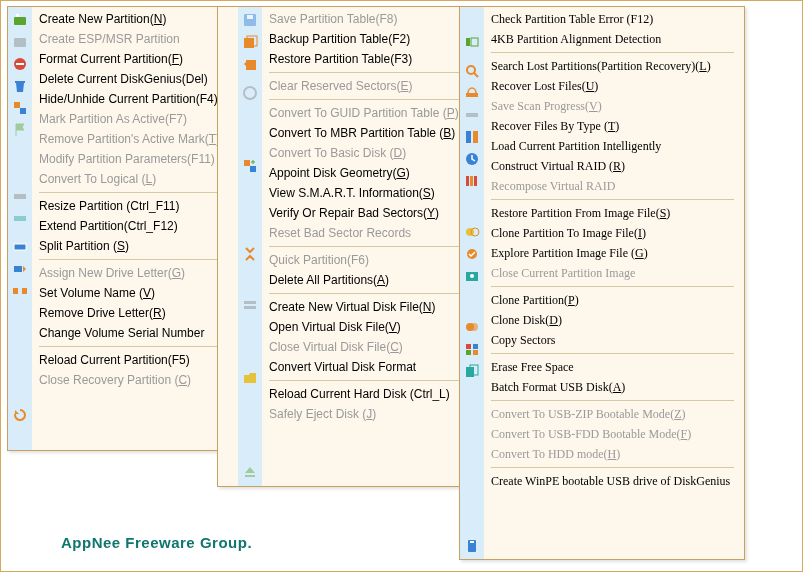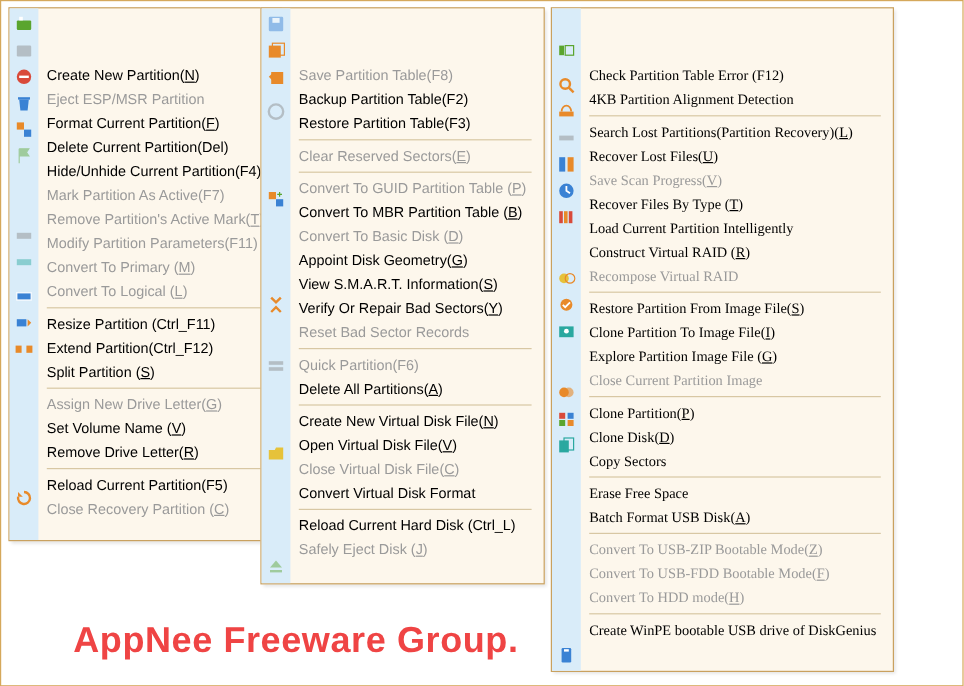--- a/index.html
+++ b/index.html
@@ -30,21 +30,20 @@
     background: #d9ecf9;
     display: flex;
     flex-direction: column;
     align-items: center;
     padding: 2px 0;
   }
   .items {
     display: flex;
     flex-direction: column;
     padding: 2px 4px 2px 3px;
-    margin-top: 44px;
   }
   .row {
     display: flex;
     align-items: center;
     height: 20px;
     line-height: 20px;
     white-space: nowrap;
   }
   .icon-slot {
     width: 22px;
@@ -62,23 +61,23 @@
   .sep {
     border-top: 1px solid #d8c7a3;
     margin: 3px 6px 3px 4px;
   }
   .ul { text-decoration: underline; }
   .watermark {
     position: absolute;
     left: 60px;
     bottom: 20px;
     font-family: "Comic Sans MS", cursive, sans-serif;
-    font-size: 30px;
+    font-size: 15px;
     font-weight: bold;
-    color: #ef4444;
+    color: #0f766e;
     letter-spacing: 0.5px;
   }
   svg { display: block; }
 </style>
 </head>
 <body>
 
 <div class="watermark">AppNee Freeware Group.</div>
 
 <div class="menu" style="left: 6px; top: 5px;">
@@ -160,44 +159,41 @@
             <path d="M3 3v4h4z" fill="#e88a2a"></path>
           </svg>
         </div>
         <div class="icon-slot"></div>
       </div>
       <div class="items">
         <div class="row">
           <span class="item-label"><span>Create New Partition(</span><span class="ul">N</span><span>)</span></span>
         </div>
         <div class="row item-disabled">
-          <span class="item-label"><span>Eject ESP/MSR Partition</span></span>
+          <span class="item-label"><span>Create ESP/MSR Partition</span></span>
         </div>
         <div class="row">
           <span class="item-label"><span>Format Current Partition(</span><span class="ul">F</span><span>)</span></span>
         </div>
         <div class="row">
-          <span class="item-label"><span>Delete Current Partition(Del)</span></span>
+          <span class="item-label"><span>Delete Current DiskGenius(Del)</span></span>
         </div>
         <div class="row">
           <span class="item-label"><span>Hide/Unhide Current Partition(F4)</span></span>
         </div>
         <div class="row item-disabled">
           <span class="item-label"><span>Mark Partition As Active(F7)</span></span>
         </div>
         <div class="row item-disabled">
           <span class="item-label"><span>Remove Partition's Active Mark(</span><span class="ul">T</span><span>)</span></span>
         </div>
         <div class="row item-disabled">
           <span class="item-label"><span>Modify Partition Parameters(F11)</span></span>
         </div>
         <div class="row item-disabled">
-          <span class="item-label"><span>Convert To Primary (</span><span class="ul">M</span><span>)</span></span>
-        </div>
-        <div class="row item-disabled">
           <span class="item-label"><span>Convert To Logical (</span><span class="ul">L</span><span>)</span></span>
         </div>
         <div class="sep"></div>
         <div class="row">
           <span class="item-label"><span>Resize Partition (Ctrl_F11)</span></span>
         </div>
         <div class="row">
           <span class="item-label"><span>Extend Partition(Ctrl_F12)</span></span>
         </div>
         <div class="row">
@@ -205,32 +201,35 @@
         </div>
         <div class="sep"></div>
         <div class="row item-disabled">
           <span class="item-label"><span>Assign New Drive Letter(</span><span class="ul">G</span><span>)</span></span>
         </div>
         <div class="row">
           <span class="item-label"><span>Set Volume Name (</span><span class="ul">V</span><span>)</span></span>
         </div>
         <div class="row">
           <span class="item-label"><span>Remove Drive Letter(</span><span class="ul">R</span><span>)</span></span>
+        </div>
+        <div class="row">
+          <span class="item-label"><span>Change Volume Serial Number</span></span>
         </div>
         <div class="sep"></div>
         <div class="row">
           <span class="item-label"><span>Reload Current Partition(F5)</span></span>
         </div>
         <div class="row item-disabled">
           <span class="item-label"><span>Close Recovery Partition (</span><span class="ul">C</span><span>)</span></span>
         </div>
       </div>
     </div>
   </div>
-<div class="menu" style="left: 216px; top: 5px;">
+<div class="menu" style="left: 216px; top: 5px; padding-left: 20px;">
     <div class="menu-inner">
       <div class="gutter">
         <div class="icon-slot">
           <svg width="16" height="16" viewBox="0 0 16 16" style="opacity:0.45">
             <rect x="2" y="2" width="12" height="12" rx="1" fill="#3a82d4"></rect>
             <rect x="5" y="3" width="6" height="4" fill="#fff"></rect>
           </svg>
         </div>
         <div class="icon-slot">
           <svg width="16" height="16" viewBox="0 0 16 16" style="opacity:1">

